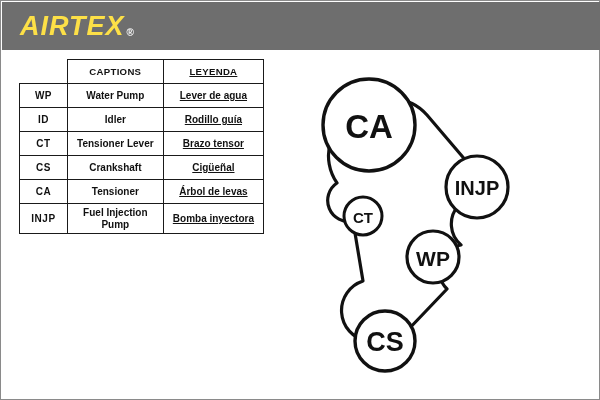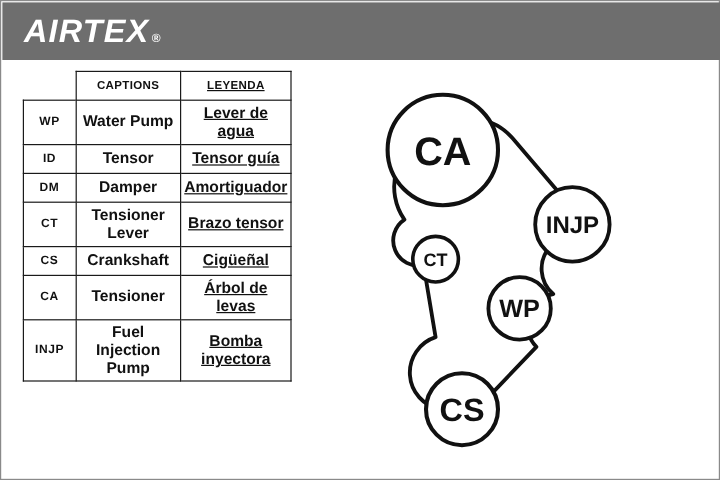--- a/index.html
+++ b/index.html
@@ -38,44 +38,44 @@
     height: 30px;
     display: flex;
     align-items: center;
   }
   #logo .logo-text {
     font-family: "Liberation Sans", sans-serif;
     font-weight: bold;
     font-style: italic;
     font-size: 27px;
     letter-spacing: 1px;
-    color: #ffffff;
+    color: #fde047;
     line-height: 1;
   }
   #logo .logo-reg {
     font-size: 10px;
     color: #ffffff;
     margin-left: 2px;
     align-self: flex-end;
     margin-bottom: 3px;
     font-weight: bold;
   }
   
   #legend {
     position: absolute;
     left: 18px;
     top: 58px;
     border-collapse: collapse;
-    width: 224px;
+    width: 245px;
   }
   #legend td, #legend th {
     border: 1px solid #1a1a1a;
     text-align: center;
     vertical-align: middle;
-    font-size: 13px;
+    font-size: 10px;
     font-weight: bold;
     color: #111111;
     padding: 3px 2px;
     line-height: 1.15;
     height: 24px;
     box-sizing: border-box;
   }
   #legend th {
     font-size: 9.6px;
     letter-spacing: 0.3px;
@@ -124,27 +124,22 @@
       </tr>
     </thead>
     <tbody>
       <tr>
         <td class="col-code">WP</td>
         <td class="col-en">Water Pump</td>
         <td class="col-es">Lever de agua</td>
       </tr>
       <tr>
         <td class="col-code">ID</td>
-        <td class="col-en">Tensor</td>
-        <td class="col-es">Tensor guía</td>
-      </tr>
-      <tr>
-        <td class="col-code">DM</td>
-        <td class="col-en">Damper</td>
-        <td class="col-es">Amortiguador</td>
+        <td class="col-en">Idler</td>
+        <td class="col-es">Rodillo guía</td>
       </tr>
       <tr>
         <td class="col-code">CT</td>
         <td class="col-en">Tensioner Lever</td>
         <td class="col-es">Brazo tensor</td>
       </tr>
       <tr>
         <td class="col-code">CS</td>
         <td class="col-en">Crankshaft</td>
         <td class="col-es">Cigüeñal</td>

